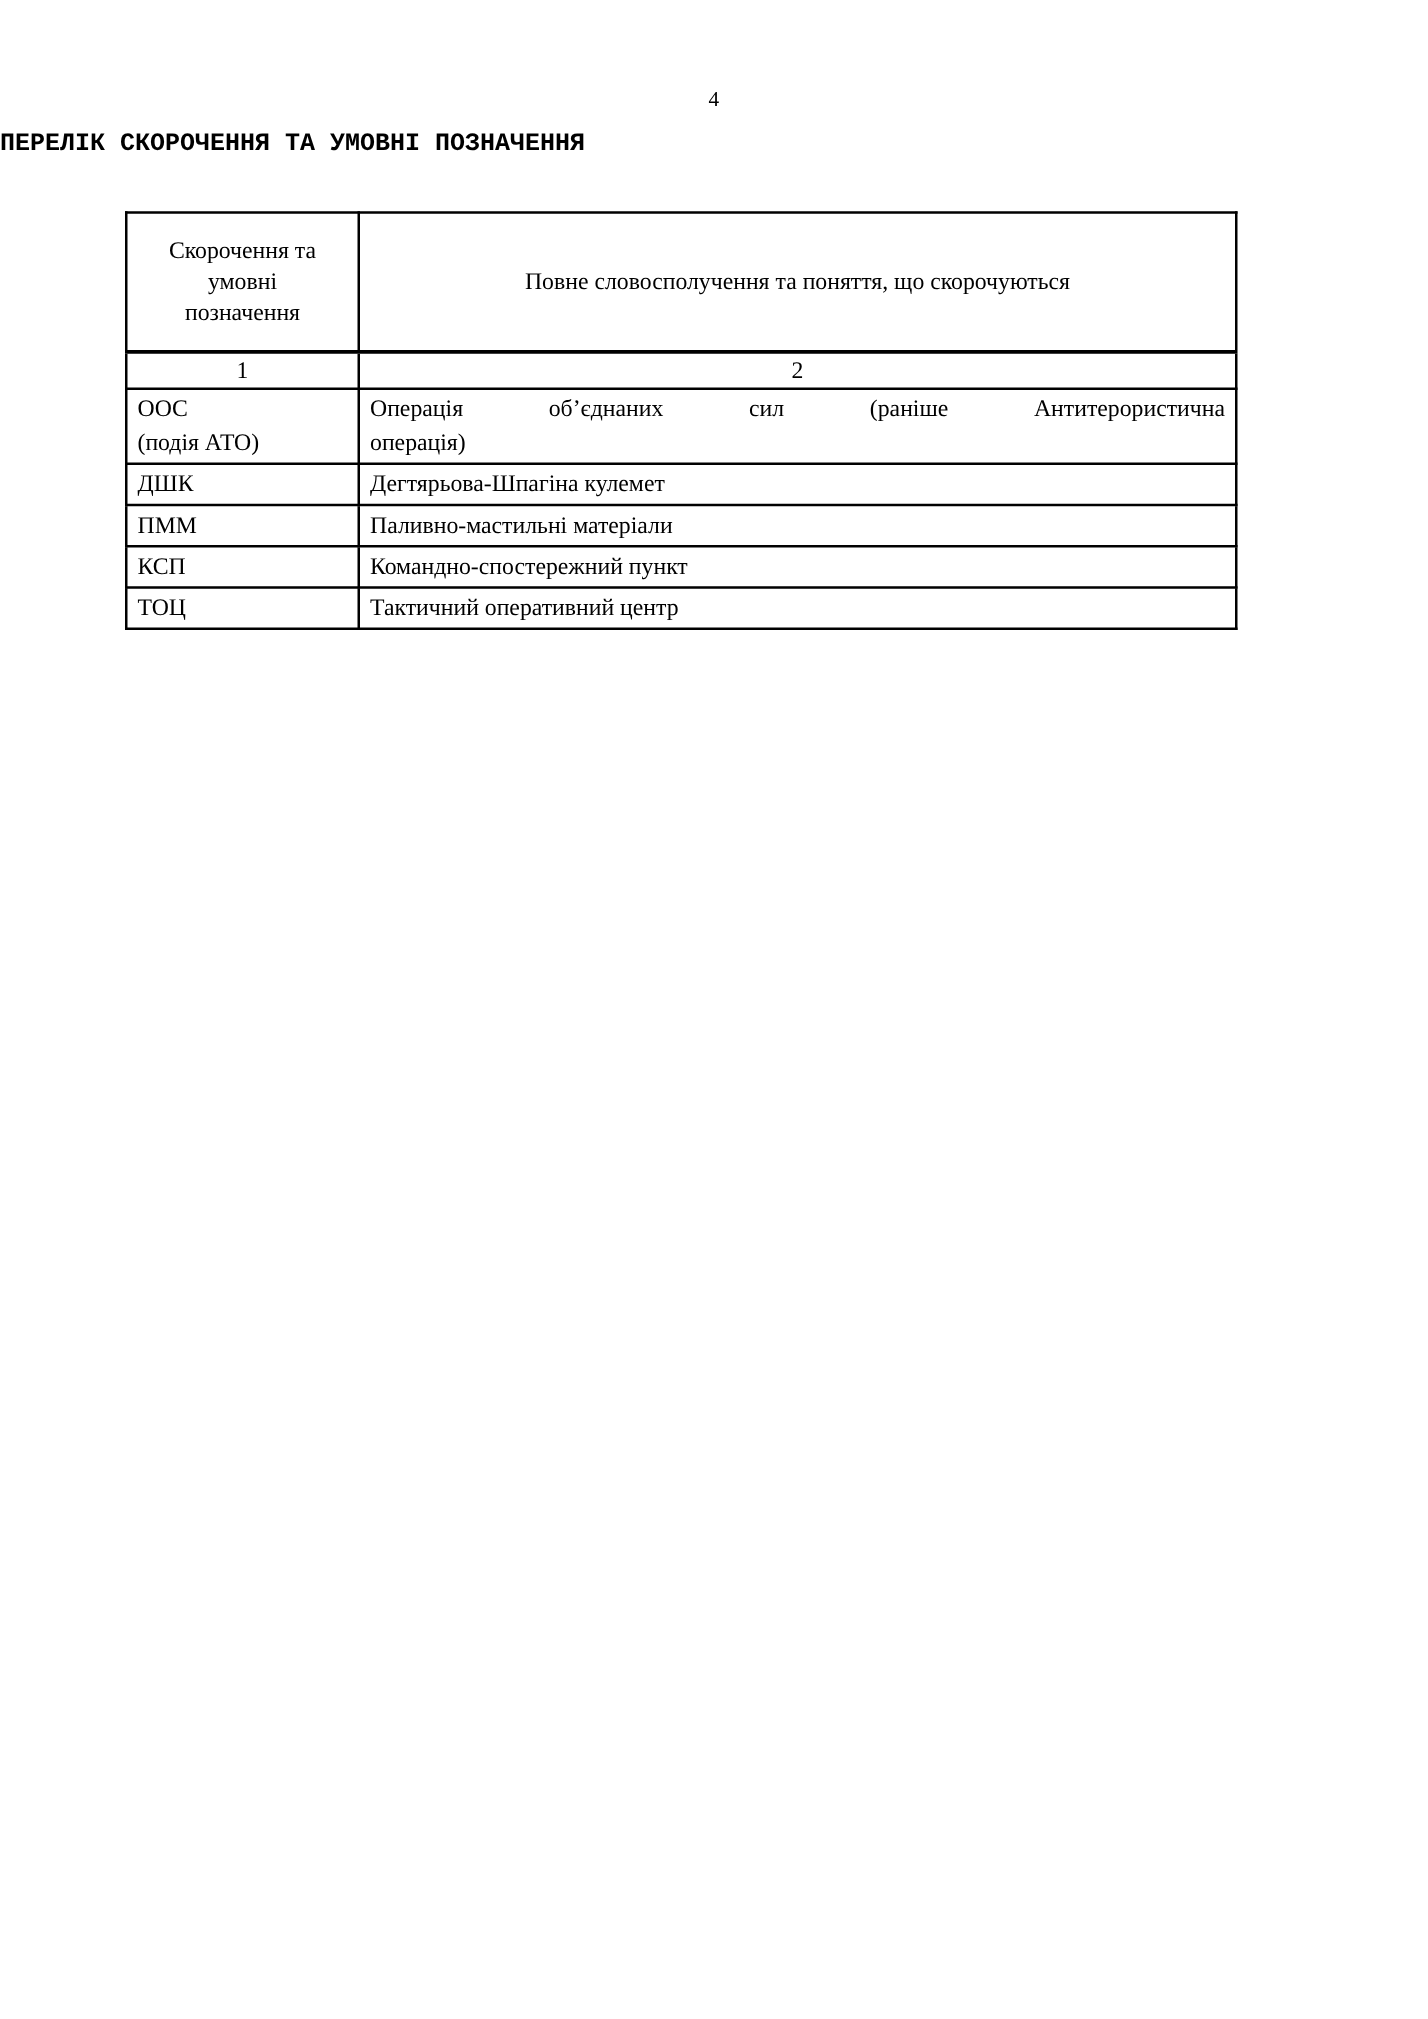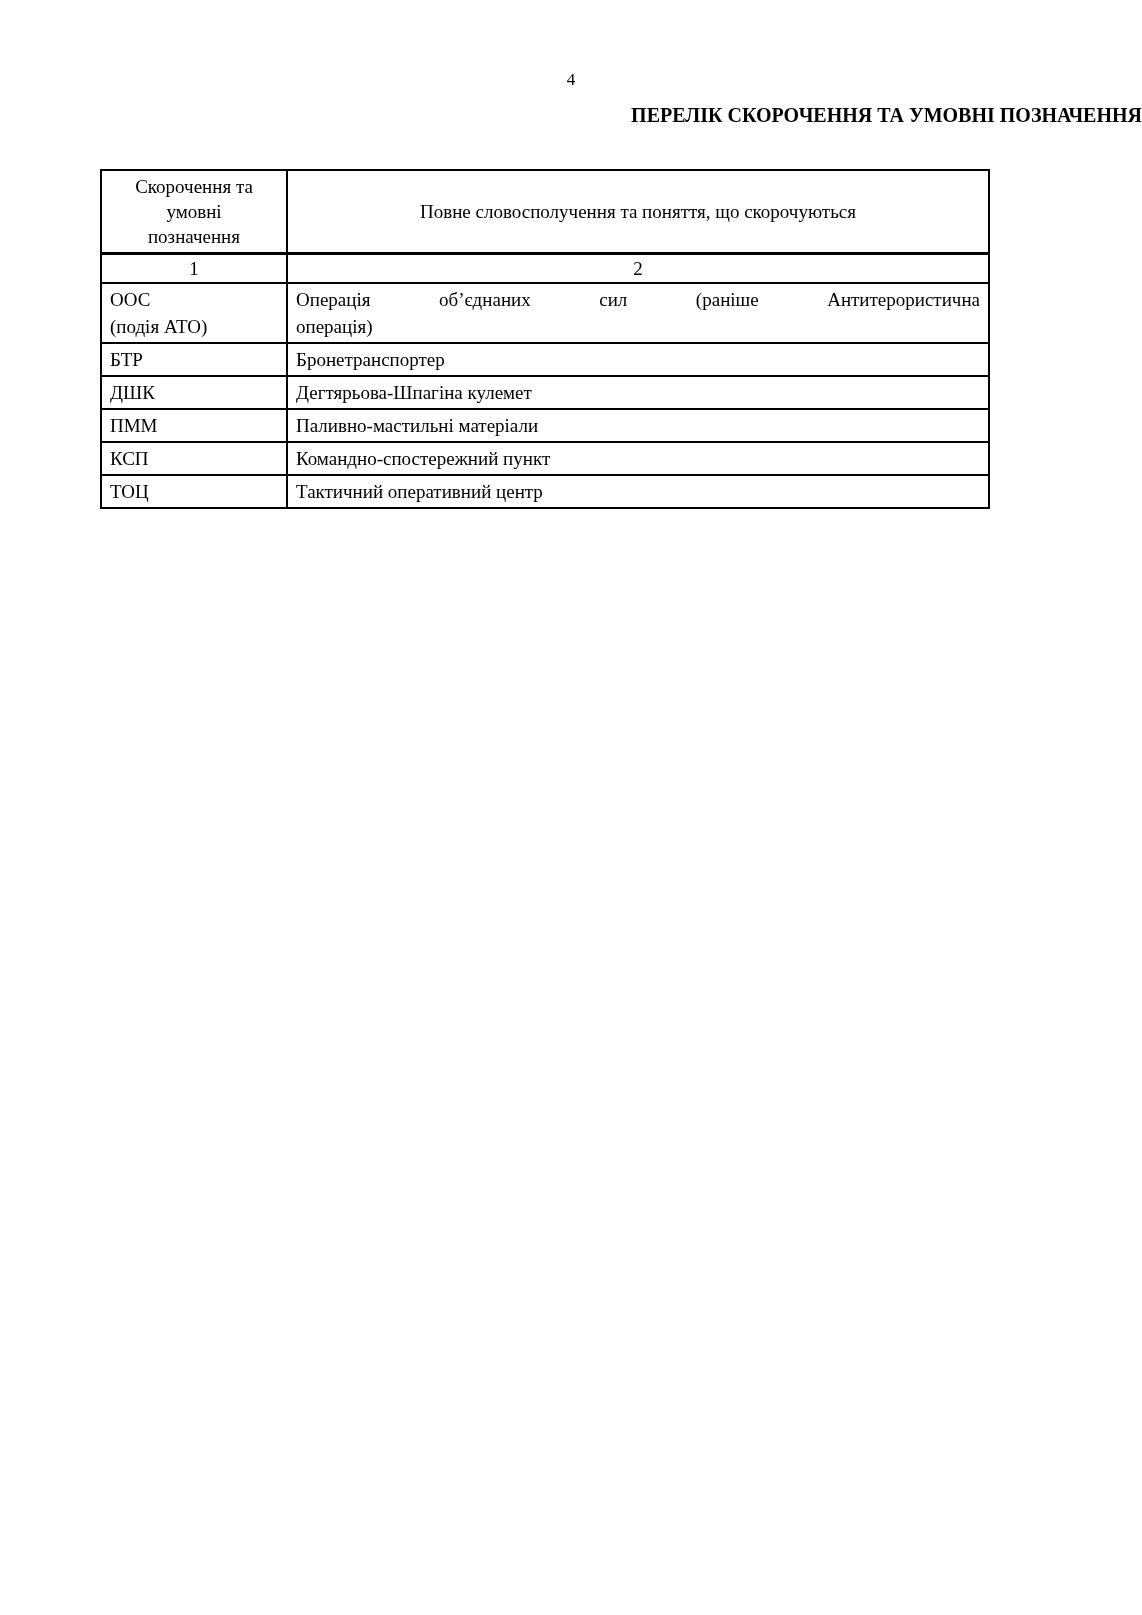--- a/index.html
+++ b/index.html
@@ -11,43 +11,43 @@
     color: #000000;
     position: relative;
   }
   .page-number {
     padding-top: 70px;
     text-align: center;
     font-size: 17px;
   }
   .doc-title {
     margin-top: 14px;
-    text-align: right;
+    text-align: left;
     font-size: 20px;
     font-weight: bold;
-    font-family: Liberation Serif, serif;
+    font-family: Liberation Mono, monospace;
   }
   .abbr-table {
     margin: 42px 0 0 100px;
     width: 890px;
     border-collapse: collapse;
     table-layout: fixed;
     font-size: 19px;
   }
   .abbr-table col.c1 { width: 186px; }
   .abbr-table th,
   .abbr-table td {
     border: 2px solid #000;
     font-weight: normal;
     vertical-align: middle;
   }
   .abbr-table thead tr.hdr-row th {
     border-bottom: 3px solid #000;
     text-align: center;
-    padding: 3px 10px;
+    padding: 17px 10px;
     line-height: 25px;
   }
   .pre-line { white-space: pre-line; }
   .num-row td {
     text-align: center;
     padding: 0 8px;
     line-height: 27px;
   }
   .abbr-table tbody td {
     padding: 2px 8px;
@@ -88,24 +88,20 @@
     </tr>
   </thead>
   <tbody>
     <tr>
       <td class="abbr-cell">ООС
 (подія АТО)</td>
       <td class="justified">Операція об’єднаних сил (раніше Антитерористична
 операція)</td>
     </tr>
     <tr>
-      <td class="abbr-cell">БТР</td>
-      <td>Бронетранспортер</td>
-    </tr>
-    <tr>
       <td class="abbr-cell">ДШК</td>
       <td>Дегтярьова-Шпагіна кулемет</td>
     </tr>
     <tr>
       <td class="abbr-cell">ПММ</td>
       <td>Паливно-мастильні матеріали</td>
     </tr>
     <tr>
       <td class="abbr-cell">КСП</td>
       <td>Командно-спостережний пункт</td>

